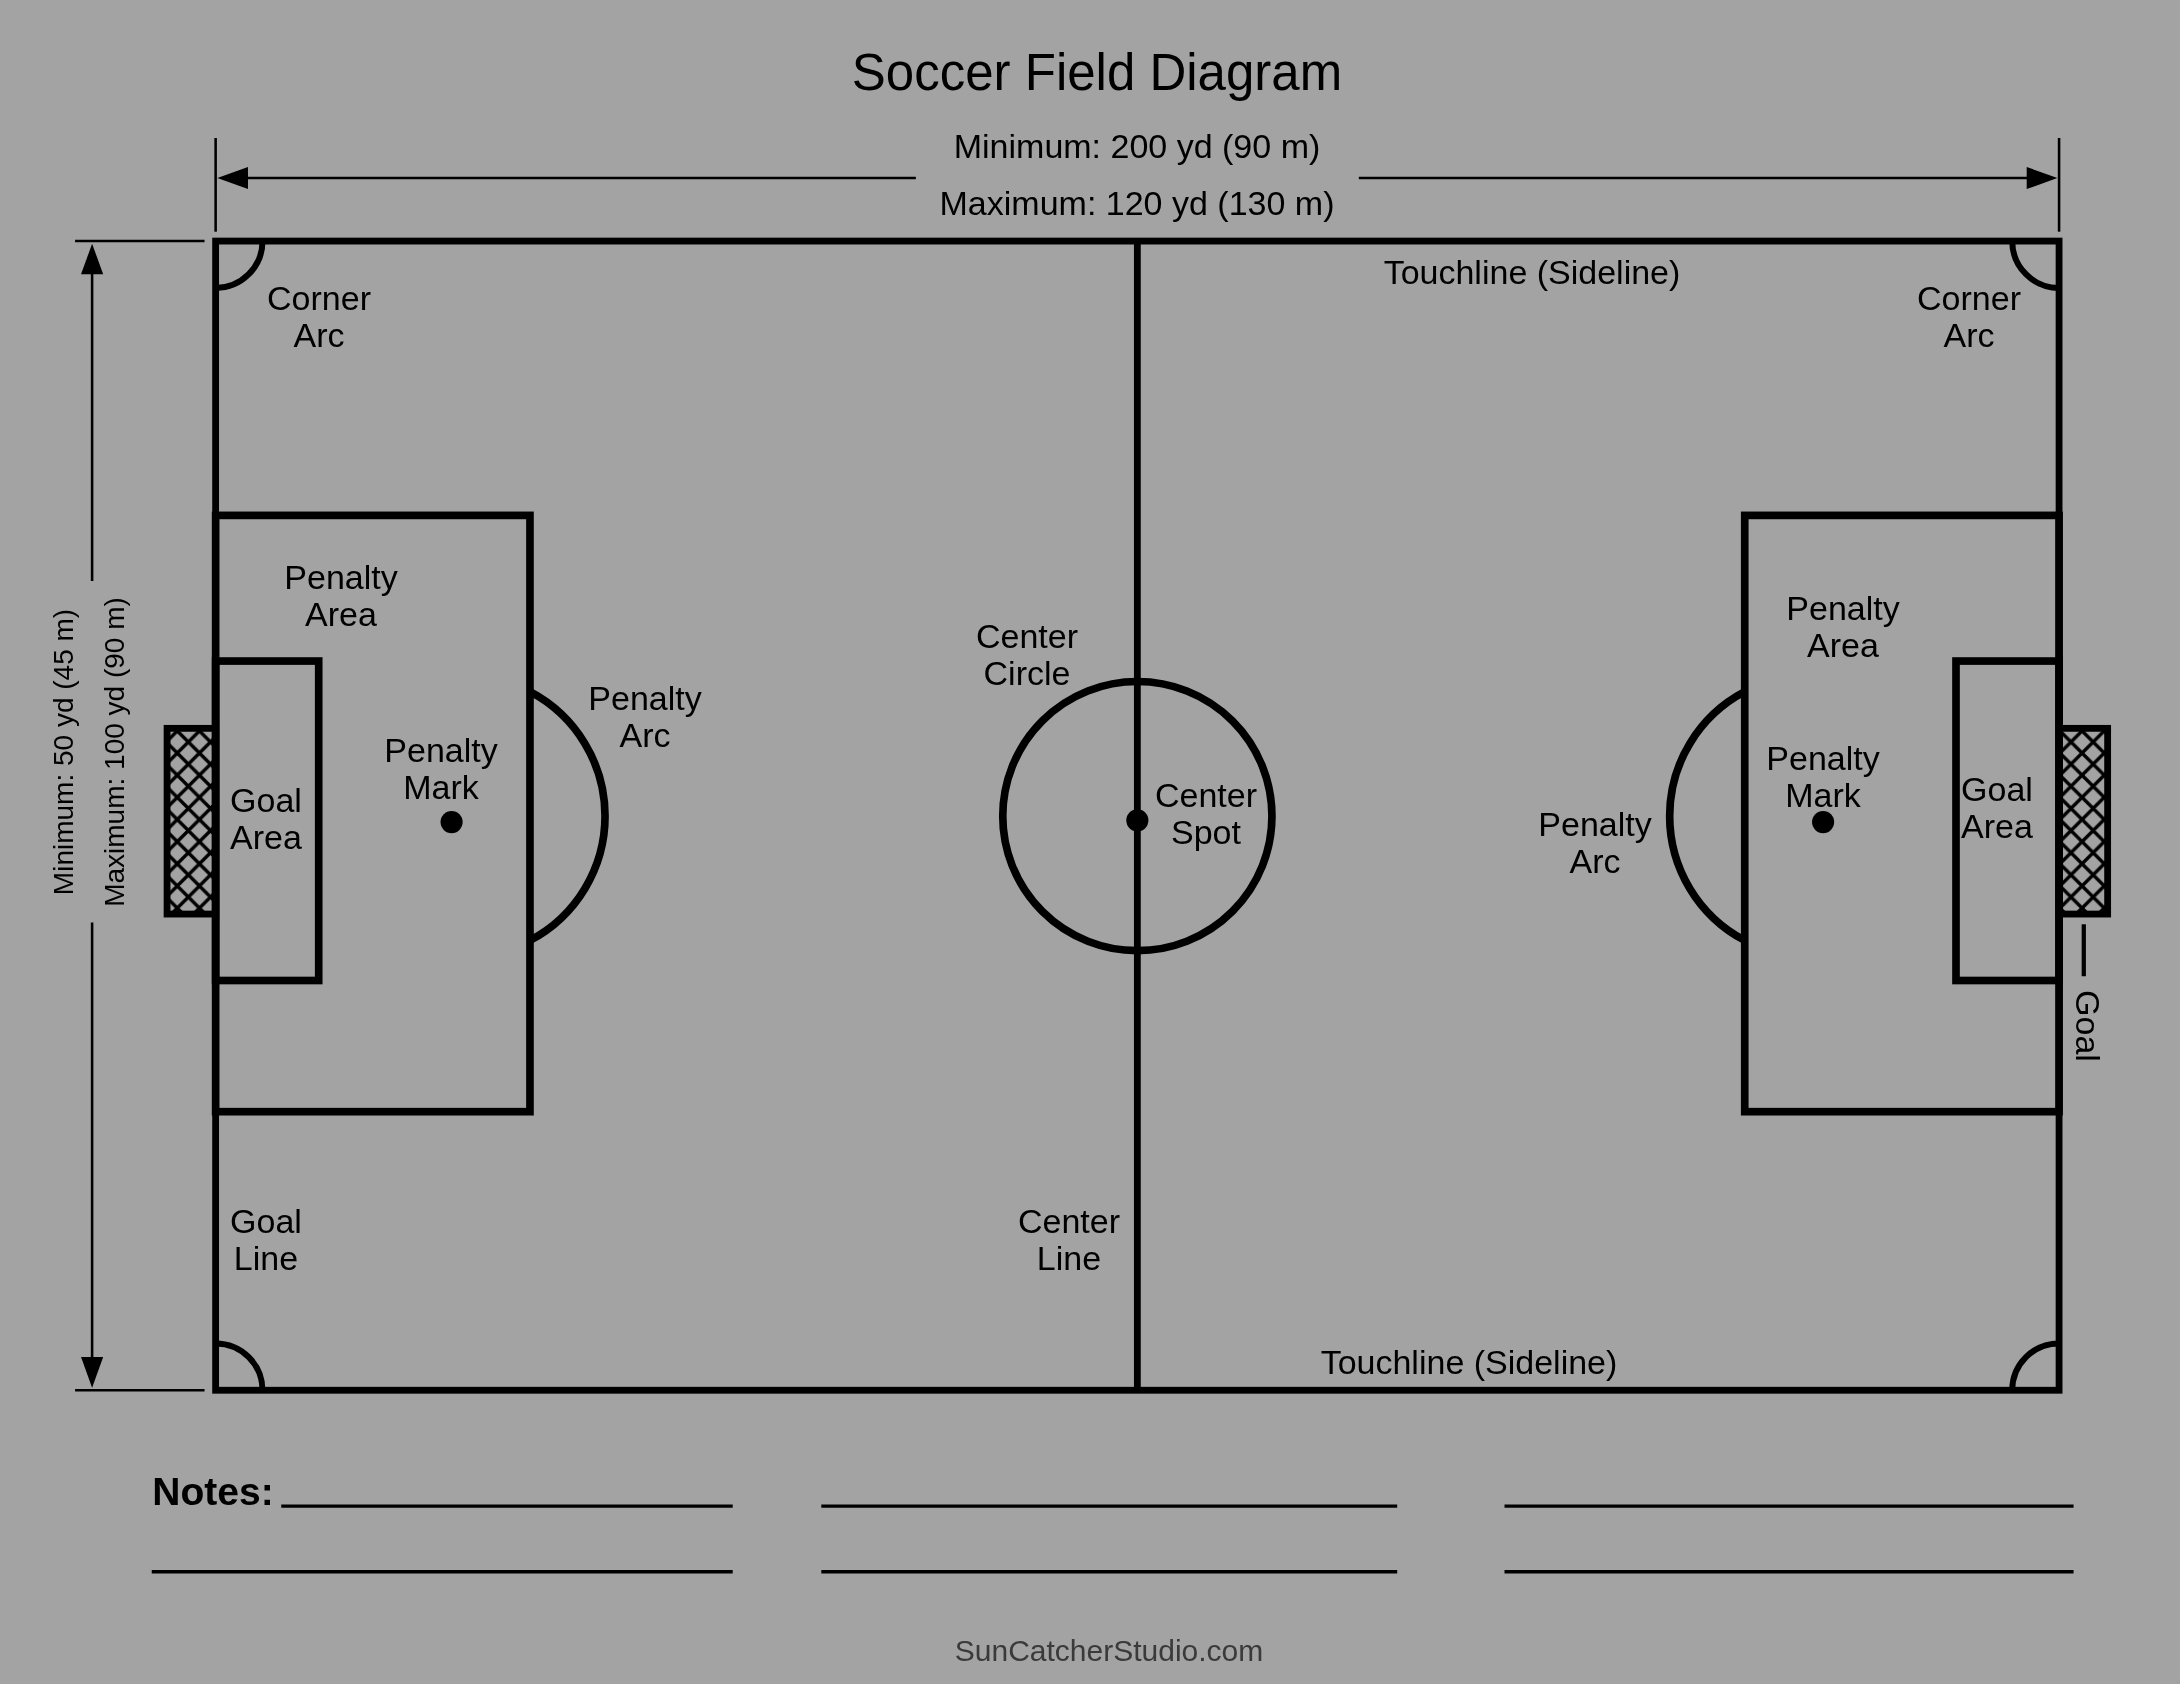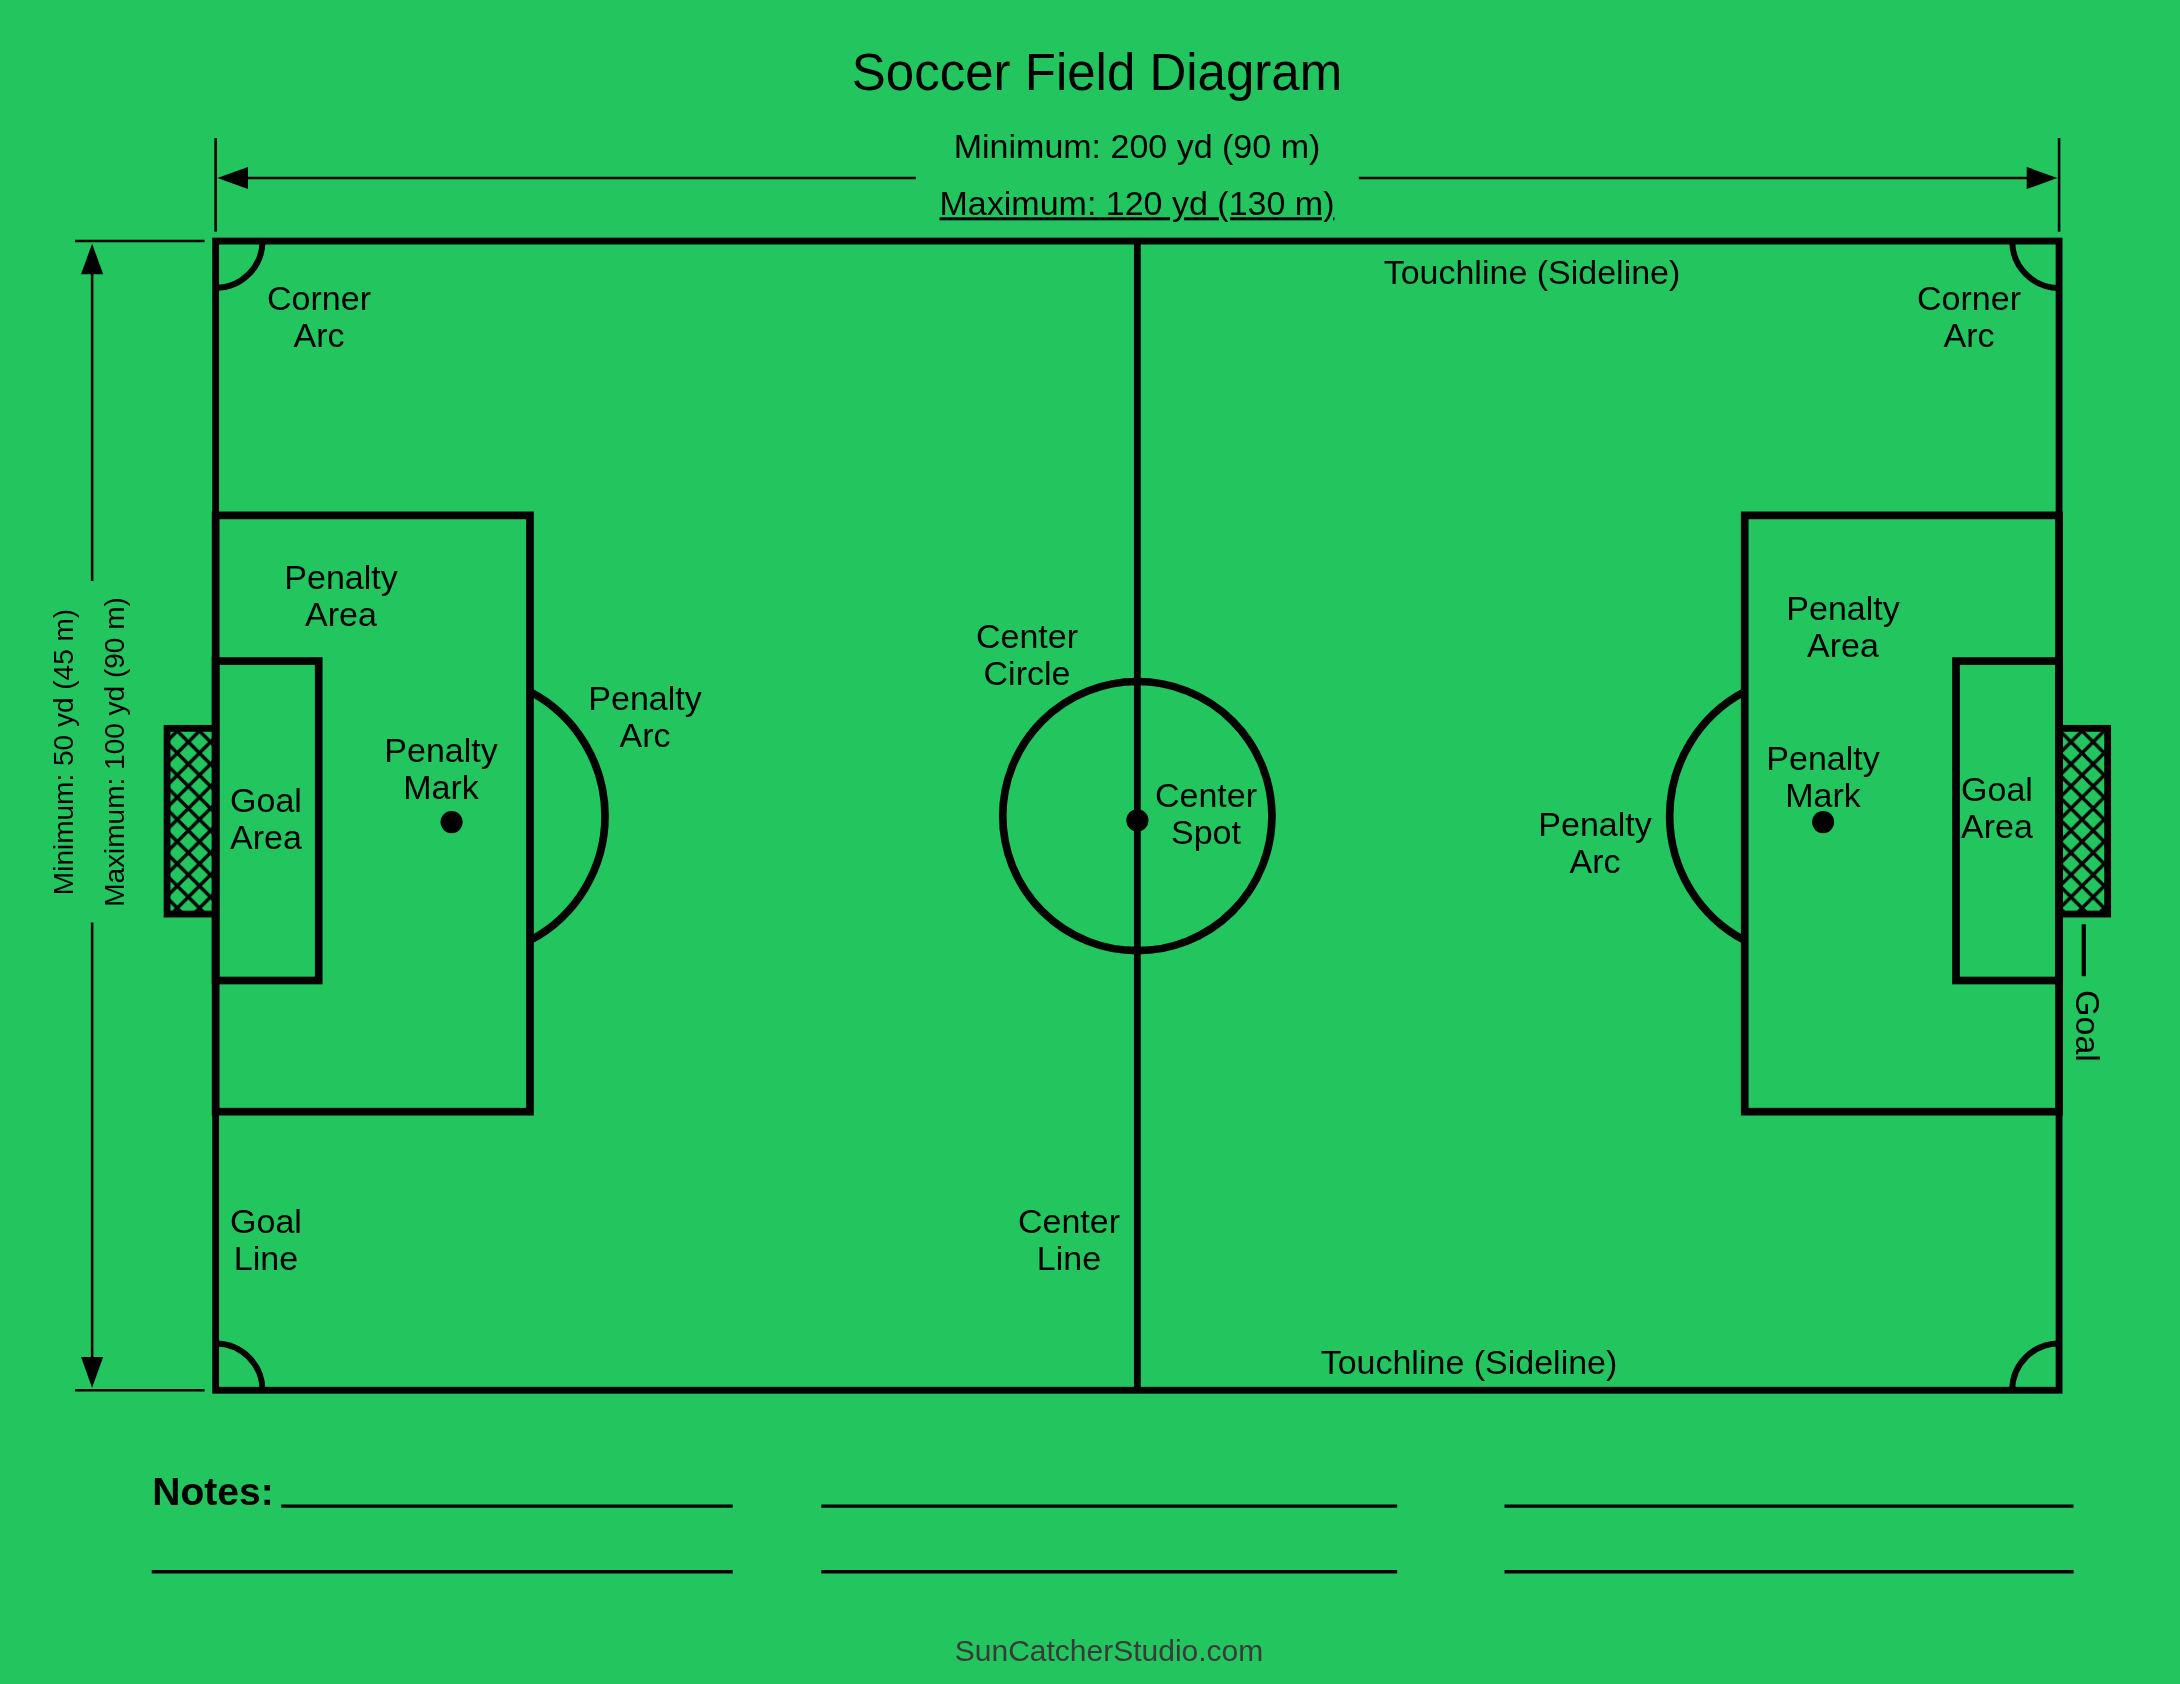--- a/index.html
+++ b/index.html
@@ -1,17 +1,17 @@
 <!DOCTYPE html>
 <html style="font-size:13.6px"><head>
 <meta charset="utf-8">
 <style>
   html, body { margin: 0; padding: 0; background: #ffffff; }
   body { width: 2181px; height: 1685px; font-family: "Liberation Sans", sans-serif; }
-  .stage { position: relative; width: 2181px; height: 1685px; background: #22c55e; overflow: hidden; }
+  .stage { position: relative; width: 2181px; height: 1685px; background: #a3a3a3; overflow: hidden; }
   .stage svg { position: absolute; left: 0; top: 0; width: 2181px; height: 1685px; }
   .lbl {
     position: absolute;
     transform: translate(-50%, -50%);
     text-align: center;
     white-space: pre-line;
     font-size: 34px;
     line-height: 1.1;
     color: #000000;
     pointer-events: none;
@@ -87,21 +87,21 @@
       <line x1="964" y1="1768" x2="1640" y2="1768"></line>
       <line x1="1766" y1="1768" x2="2434" y2="1768"></line>
       <line x1="178" y1="1845" x2="860" y2="1845"></line>
       <line x1="964" y1="1845" x2="1640" y2="1845"></line>
       <line x1="1766" y1="1845" x2="2434" y2="1845"></line>
     </g>
   </svg>
 
   <div class="lbl title-lbl nowrap" style="left:1097px; top:73px;">Soccer Field Diagram</div>
   <div class="lbl nowrap" style="left:1137px; top:147px;">Minimum: 200 yd (90 m)</div>
-  <div class="lbl nowrap" style="left:1137px; top:204px;text-decoration:underline;">Maximum: 120 yd (130 m)</div>
+  <div class="lbl nowrap" style="left:1137px; top:204px;">Maximum: 120 yd (130 m)</div>
   <div class="lbl rot-ccw nowrap" style="left:64px;  top:752px; font-size:28px;">Minimum: 50 yd (45 m)</div>
   <div class="lbl rot-ccw nowrap" style="left:115px; top:752px; font-size:28px;">Maximum: 100 yd (90 m)</div>
 
   <div class="lbl" style="left:319px;  top:317px;">Corner
 Arc</div>
   <div class="lbl" style="left:1969px; top:317px;">Corner
 Arc</div>
   <div class="lbl nowrap" style="left:1532px; top:273px;">Touchline (Sideline)</div>
   <div class="lbl nowrap" style="left:1469px; top:1363px;">Touchline (Sideline)</div>
 

